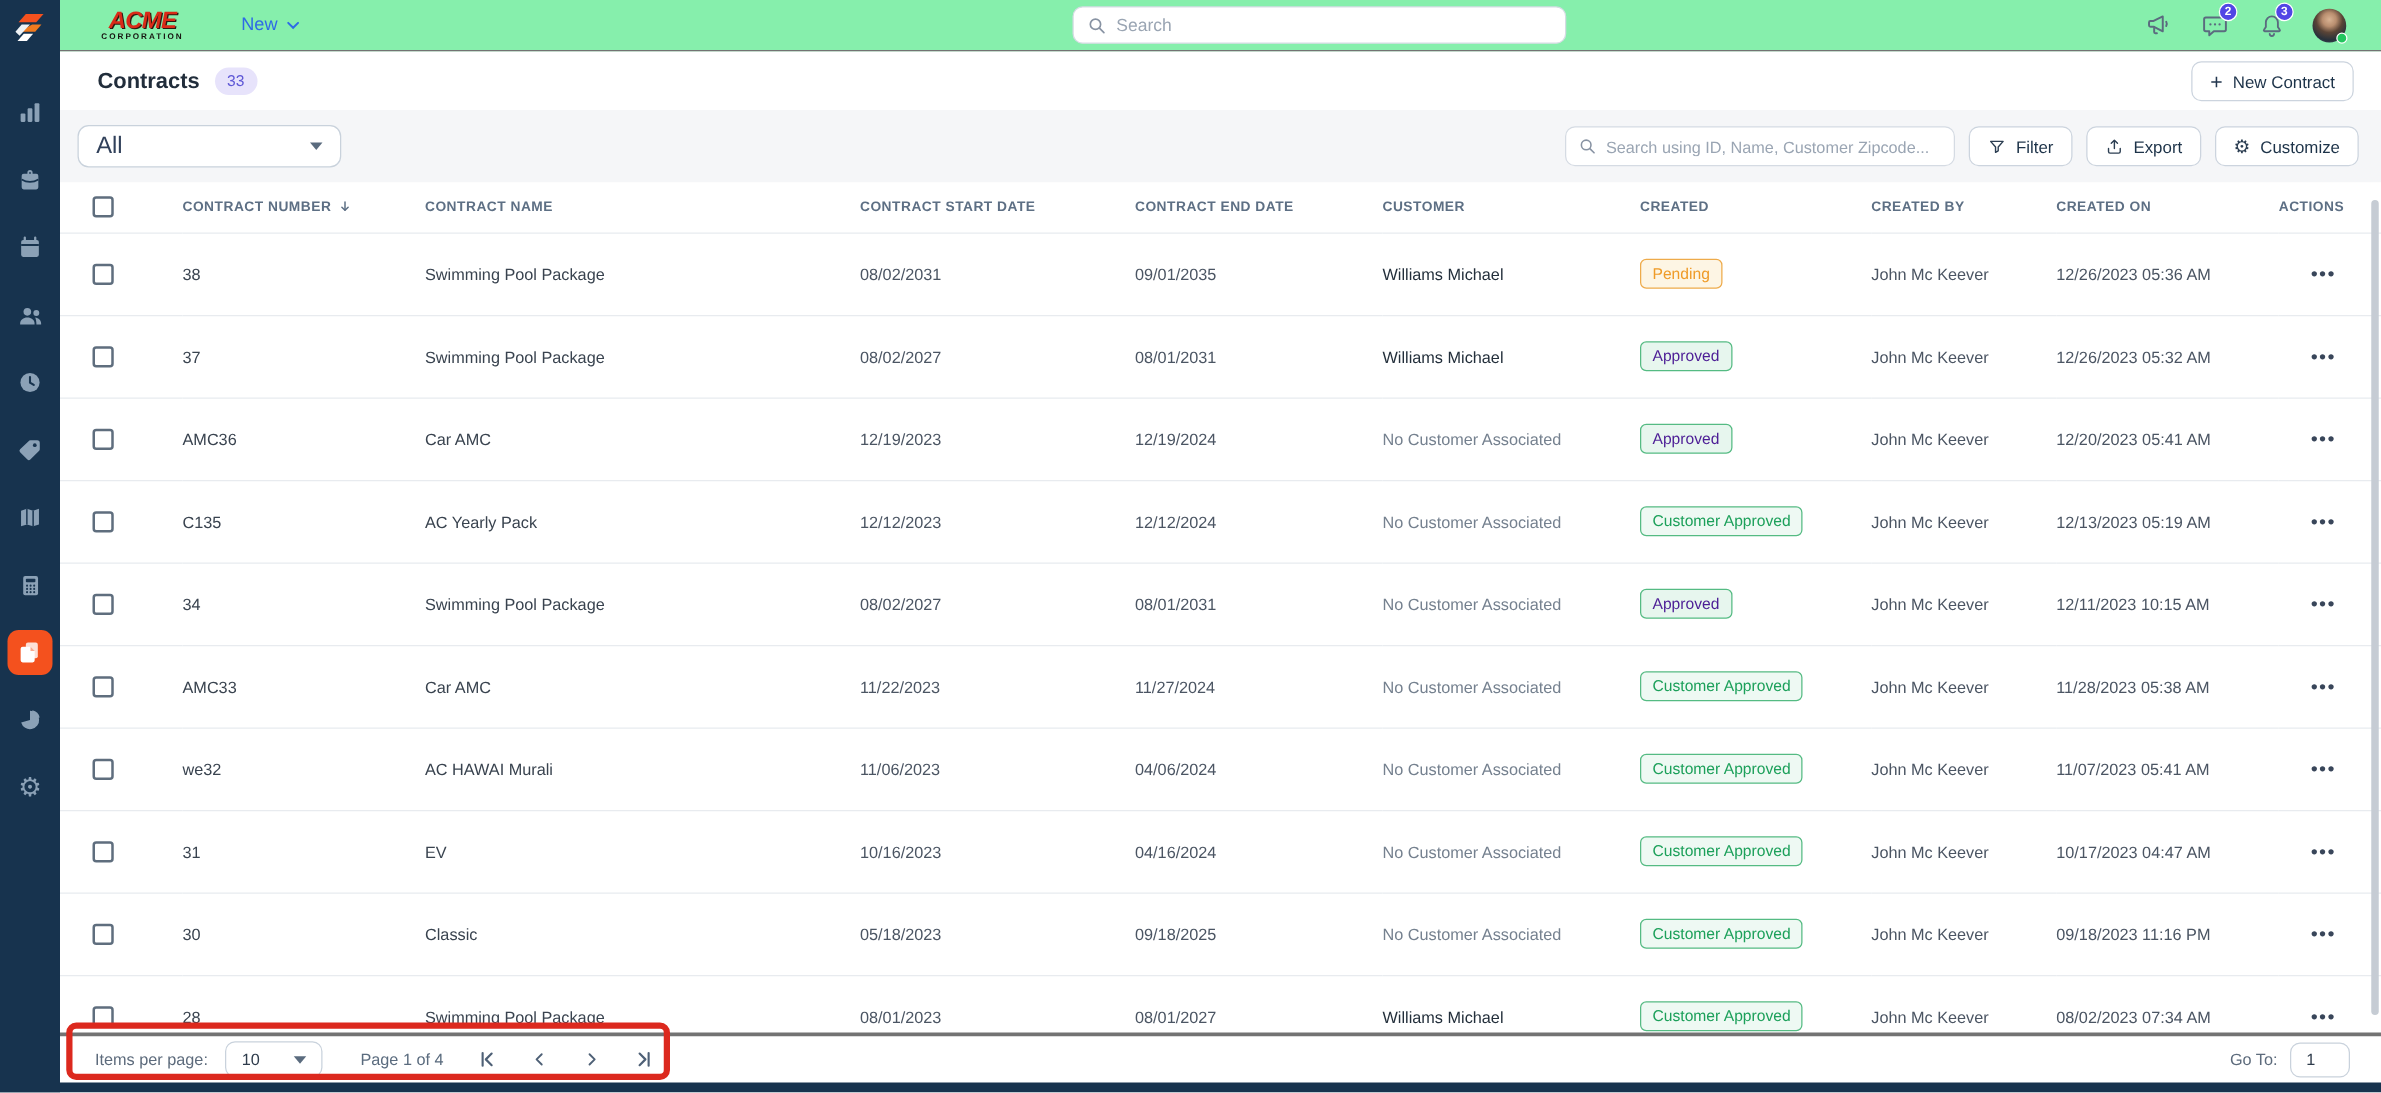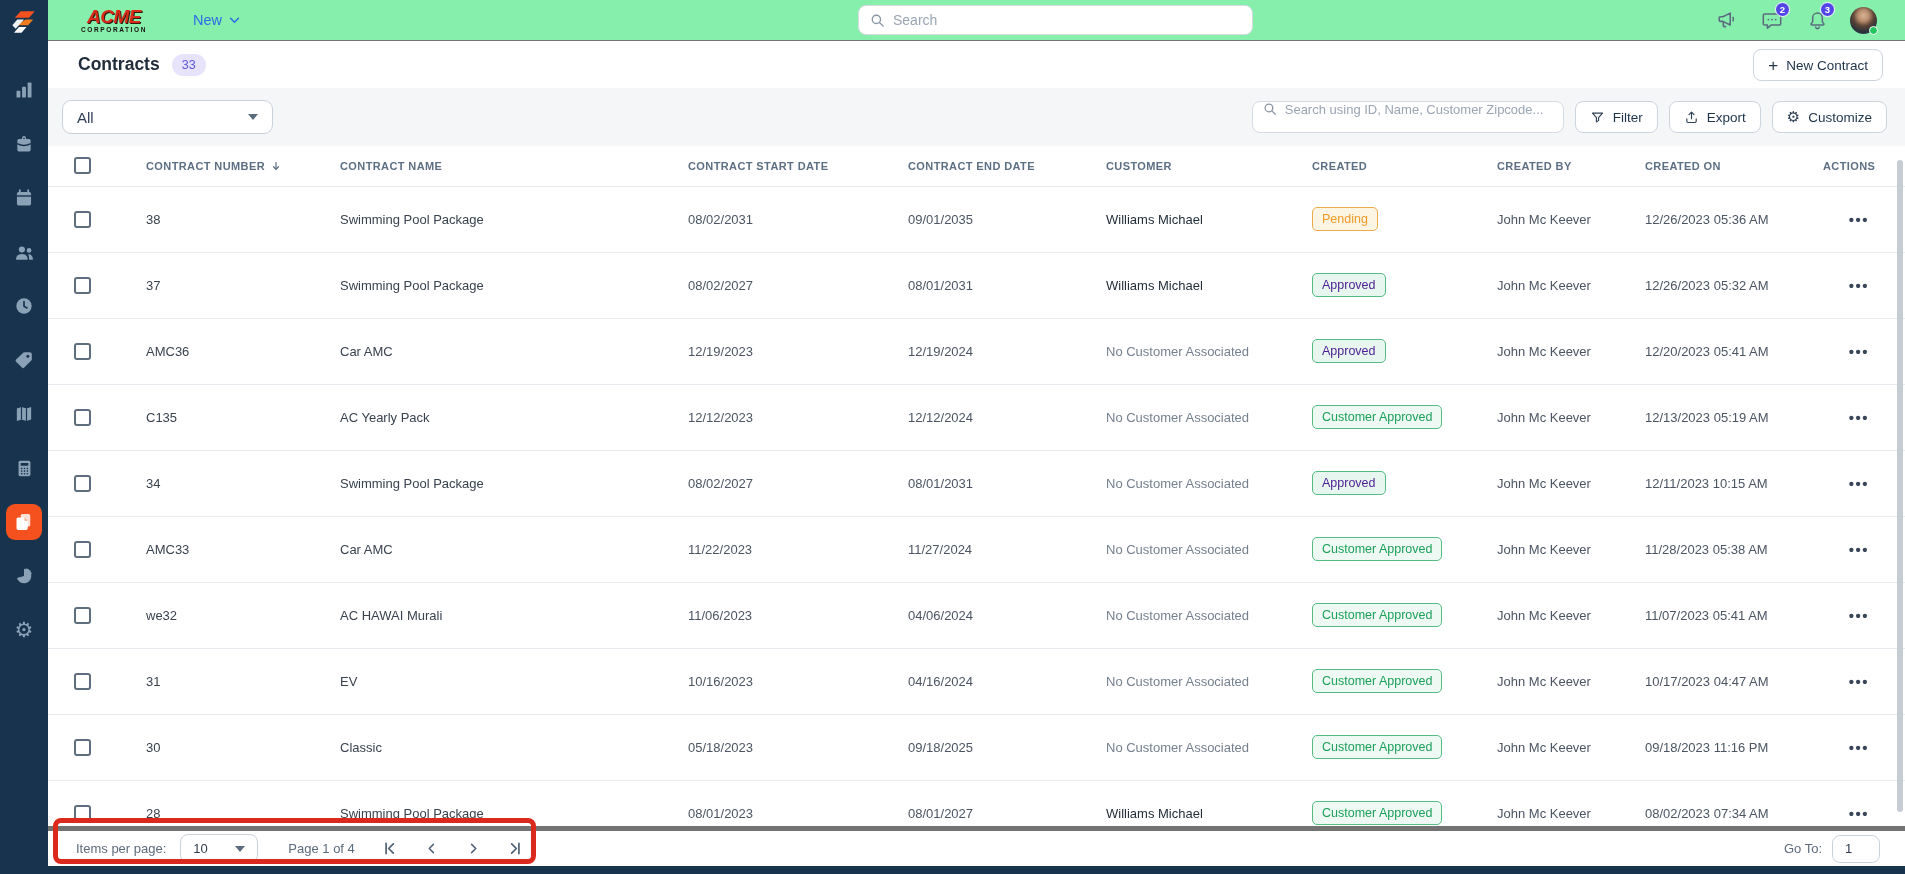--- a/index.html
+++ b/index.html
@@ -34,24 +34,24 @@
   
   .page-head { position:absolute; left:48px; right:0; top:41px; height:47px; display:flex; align-items:center; background:#fff; }
   .page-title { margin-left:30px; font-size:17.5px; font-weight:700; color:#212d3b; }
   .count-pill { margin-left:12px; background:#e7e3fb; color:#5f58d6; font-size:12.5px; font-weight:400; padding:4px 10px; border-radius:999px; }
   .btn { display:flex; align-items:center; gap:8px; height:32px; background:#fff; border:1px solid #ccd4de; border-radius:8px; padding:0 14px; font-size:13.5px; font-weight:500; color:#1d3349; cursor:pointer; white-space:nowrap; }
   .new-contract { position:absolute; right:22px; top:8px; }
   .plus { font-size:17px; font-weight:400; color:#22364e; line-height:1; }
 
   
   .filter-bar { position:absolute; left:48px; right:0; top:88px; height:58px; background:#f5f6f8; }
-  .view-select { position:absolute; left:14px; top:12px; width:211px; height:34px; background:#fff; border:1px solid #c9d2dc; border-radius:9px; display:flex; align-items:center; justify-content:space-between; padding:0 14px; font-size:15px; color:#30405a; cursor:pointer; }
+  .view-select { position:absolute; left:14px; top:12px; width:211px; height:34px; background:#fff; border:1px solid #c9d2dc; border-radius:9px; display:flex; align-items:center; justify-content:space-between; padding:0 14px; font-size:19px; color:#30405a; cursor:pointer; }
   .tri-down { width:0; height:0; border-left:5.5px solid transparent; border-right:5.5px solid transparent; border-top:6px solid #5a6b7e; }
   .fb-right { position:absolute; right:18px; top:13px; display:flex; gap:11px; }
-  .fb-search { width:312px; height:32px; background:#fff; border:1px solid #d5dbe3; border-radius:8px; display:flex; align-items:flex-start; gap:8px; padding:0 10px; }
+  .fb-search { width:312px; height:32px; background:#fff; border:1px solid #d5dbe3; border-radius:8px; display:flex; align-items:center; gap:8px; padding:0 10px; }
   .fb-search input::placeholder { color:#9aa5b3; font-size:13px; }
 
   
   .table-wrap { position:absolute; left:48px; right:0; top:146px; bottom:48px; overflow:hidden; background:#fff; }
   table { width:100%; border-collapse:collapse; table-layout:fixed; }
   thead th { height:40px; text-align:left; font-size:11px; font-weight:700; color:#5d6f84; letter-spacing:0.4px; vertical-align:middle; cursor:pointer; }
   tbody tr { border-top:1px solid #e8ebef; }
   tbody td { height:66px; font-size:13px; vertical-align:middle; }
   .cb { width:17px; height:17px; border:2px solid #5f6e7e; border-radius:3px; margin-left:26px; background:#fff; cursor:pointer; }
   th.th-cb { }
@@ -62,21 +62,21 @@
   .badge { display:inline-block; padding:4px 9px; border-radius:5px; font-size:12.5px; border:1px solid; }
   .st-pending { color:#ef9b28; border-color:#eeab4b; background:#fdf5e4; }
   .st-approved { color:#4c1d95; border-color:#55bb83; background:#e7f6ee; }
   .st-customer-approved { color:#1ca05a; border-color:#55bb83; background:#eef9f3; }
   td.c-act, th.th-act { text-align:right; padding-right:36px; }
   .dots { font-size:15px; font-weight:700; letter-spacing:1.5px; color:#39465a; cursor:pointer; }
   .sort-ic { vertical-align:-2px; margin-left:5px; }
   .vscroll { position:absolute; right:2px; top:14px; width:6px; height:652px; background:#c6ccd4; border-radius:3px; cursor:pointer; }
 
   
-  .pagebar { position:absolute; left:48px; right:0; bottom:8px; height:40px; background:#fff; border-top:5px solid #737373; display:flex; align-items:center; font-size:13px; color:#5d6b7c; }
+  .pagebar { position:absolute; left:48px; right:0; bottom:8px; height:40px; background:#fff; border-top:3px solid #737373; display:flex; align-items:center; font-size:13px; color:#5d6b7c; }
   .ipp-label { margin-left:28px; }
   .ipp-select { margin-left:14px; width:78px; height:29px; background:#fff; border:1px solid #c9d2dc; border-radius:8px; display:flex; align-items:center; justify-content:space-between; padding:0 12px; color:#2f3c4c; cursor:pointer; }
   .page-info { margin-left:30px; color:#5a6b7e; }
   .pg-nav { display:flex; align-items:center; gap:24px; margin-left:26px; }
   .pg-btn { width:18px; height:18px; display:flex; align-items:center; justify-content:center; cursor:pointer; }
   .goto { margin-left:auto; display:flex; align-items:center; gap:10px; margin-right:25px; }
   .goto input { width:48px; height:28px; border:1px solid #c9d2dc; border-radius:8px; padding:0 0 0 12px; font-size:13px; color:#2f3c4c; outline:none; font-family:inherit; }
 
   .footer-dark { position:absolute; left:0; right:0; bottom:0; height:8px; background:#17334e; }
   .annotation { position:absolute; left:53px; top:818px; width:483px; height:46px; border:5px solid #dc291e; border-radius:8px; z-index:60; pointer-events:none; }

